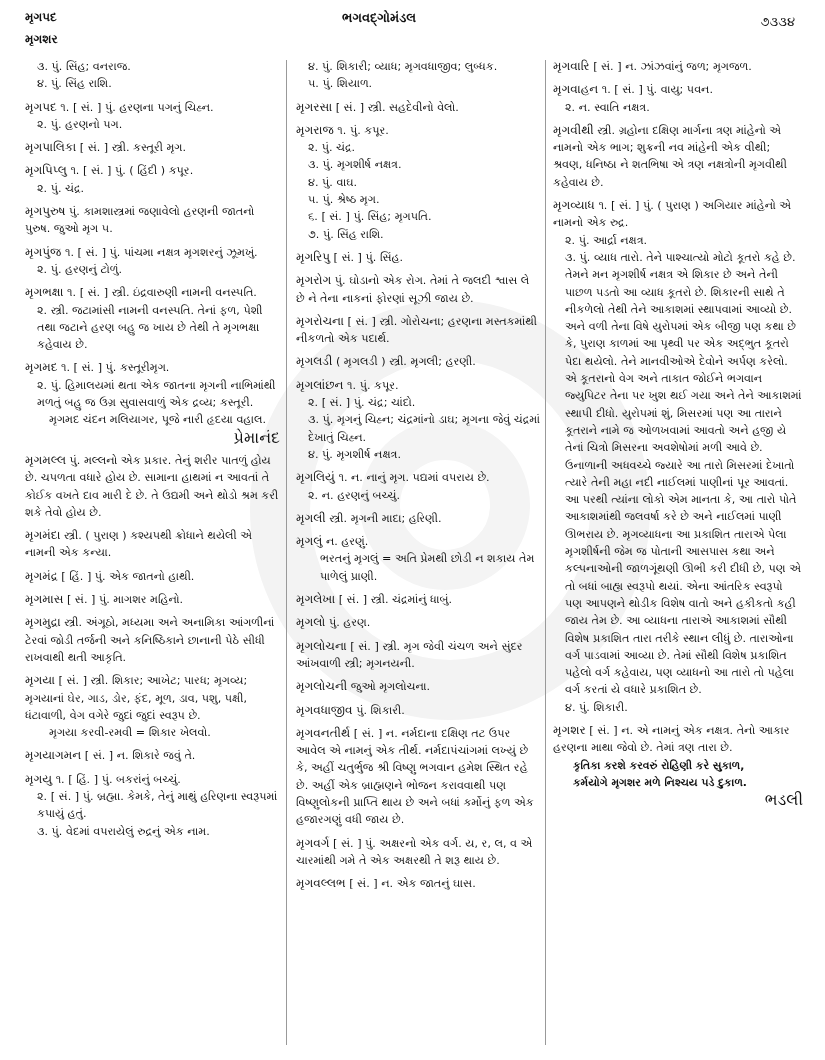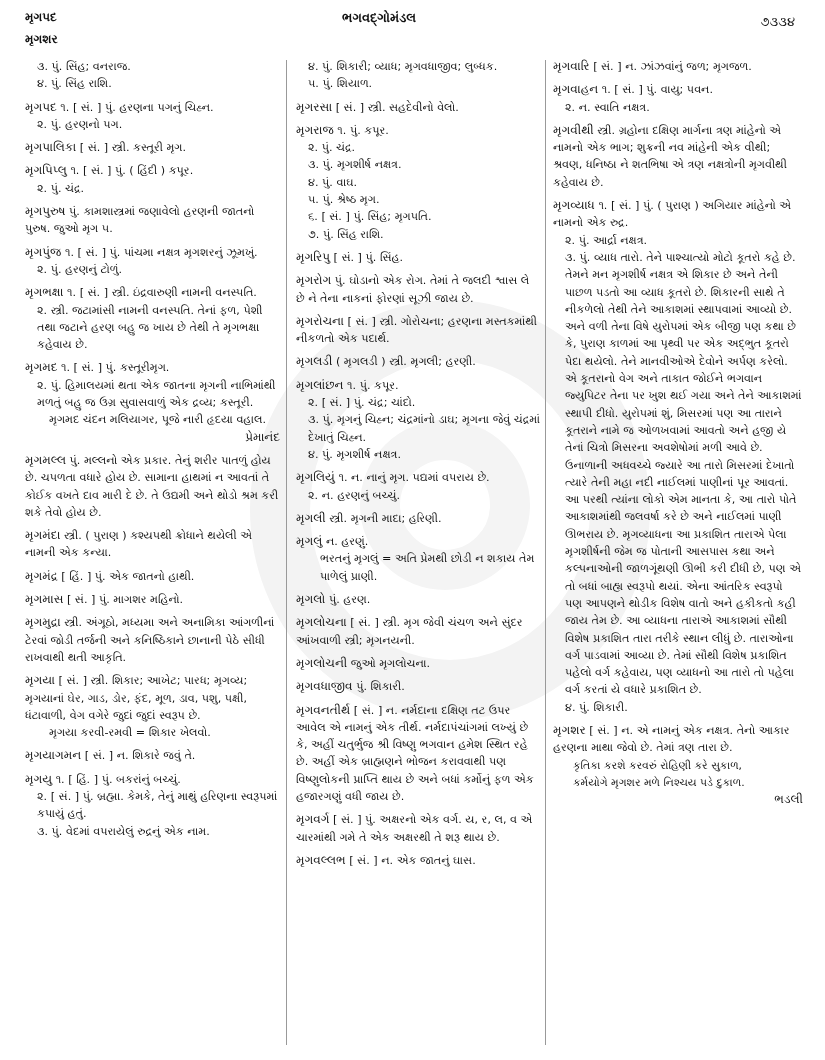--- a/index.html
+++ b/index.html
@@ -23,22 +23,22 @@
   .col { position: absolute; top: 58px; font-size: 11.2px; line-height: 17.3px; z-index: 2; }
   .col1 { left: 25px; width: 255px; }
   .col2 { left: 296px; width: 244px; }
   .col3 { left: 553px; width: 250px; }
   .rule { position: absolute; top: 60px; width: 1px; height: 985px; background: #999; z-index: 1; }
   .rule.r1 { left: 286px; } .rule.r2 { left: 545px; }
   .entry { margin-bottom: 6px; }
   .hw { font-weight: normal; font-size: 12px; }
   .sub { padding-left: 12px; }
   .quote { padding-left: 24px; }
-  .attrib { text-align: right; font-size: 12px; }
-  .verse { padding-left: 20px; font-weight: normal; font-size: 10.8px; }
+  .attrib { text-align: right; font-size: 16px; }
+  .verse { padding-left: 20px; font-weight: bold; font-size: 10.8px; }
 </style>
 </head>
 <body>
 
 <div class="watermark"></div>
 <div class="watermark2"></div>
 
 <div class="header">
   <div class="guide top">મૃગપદ</div>
   <div class="guide bot">મૃગશર</div>
@@ -150,20 +150,23 @@
       <div class="sub"><span>૨. ન. હરણનું બચ્ચું.</span></div>
     </div>
     <div class="entry">
       <div class="first"><span class="hw">મૃગલી</span> <span>સ્ત્રી. મૃગની માદા; હરિણી.</span></div>
     </div>
     <div class="entry">
       <div class="first"><span class="hw">મૃગલું</span> <span>ન. હરણું.</span></div>
       <div class="quote">ભરતનું મૃગલું = અતિ પ્રેમથી છોડી ન શકાય તેમ પાળેલું પ્રાણી.</div>
     </div>
     <div class="entry">
+      <div class="first"><span class="hw">મૃગલેખા</span> <span>[ સં. ] સ્ત્રી. ચંદ્રમાંનું ધાબું.</span></div>
+    </div>
+    <div class="entry">
       <div class="first"><span class="hw">મૃગલો</span> <span>પું. હરણ.</span></div>
     </div>
     <div class="entry">
       <div class="first"><span class="hw">મૃગલોચના</span> <span>[ સં. ] સ્ત્રી. મૃગ જેવી ચંચળ અને સુંદર આંખવાળી સ્ત્રી; મૃગનયની.</span></div>
     </div>
     <div class="entry">
       <div class="first"><span class="hw">મૃગલોચની</span> <span>જુઓ મૃગલોચના.</span></div>
     </div>
     <div class="entry">
       <div class="first"><span class="hw">મૃગવધાજીવ</span> <span>પું. શિકારી.</span></div>

